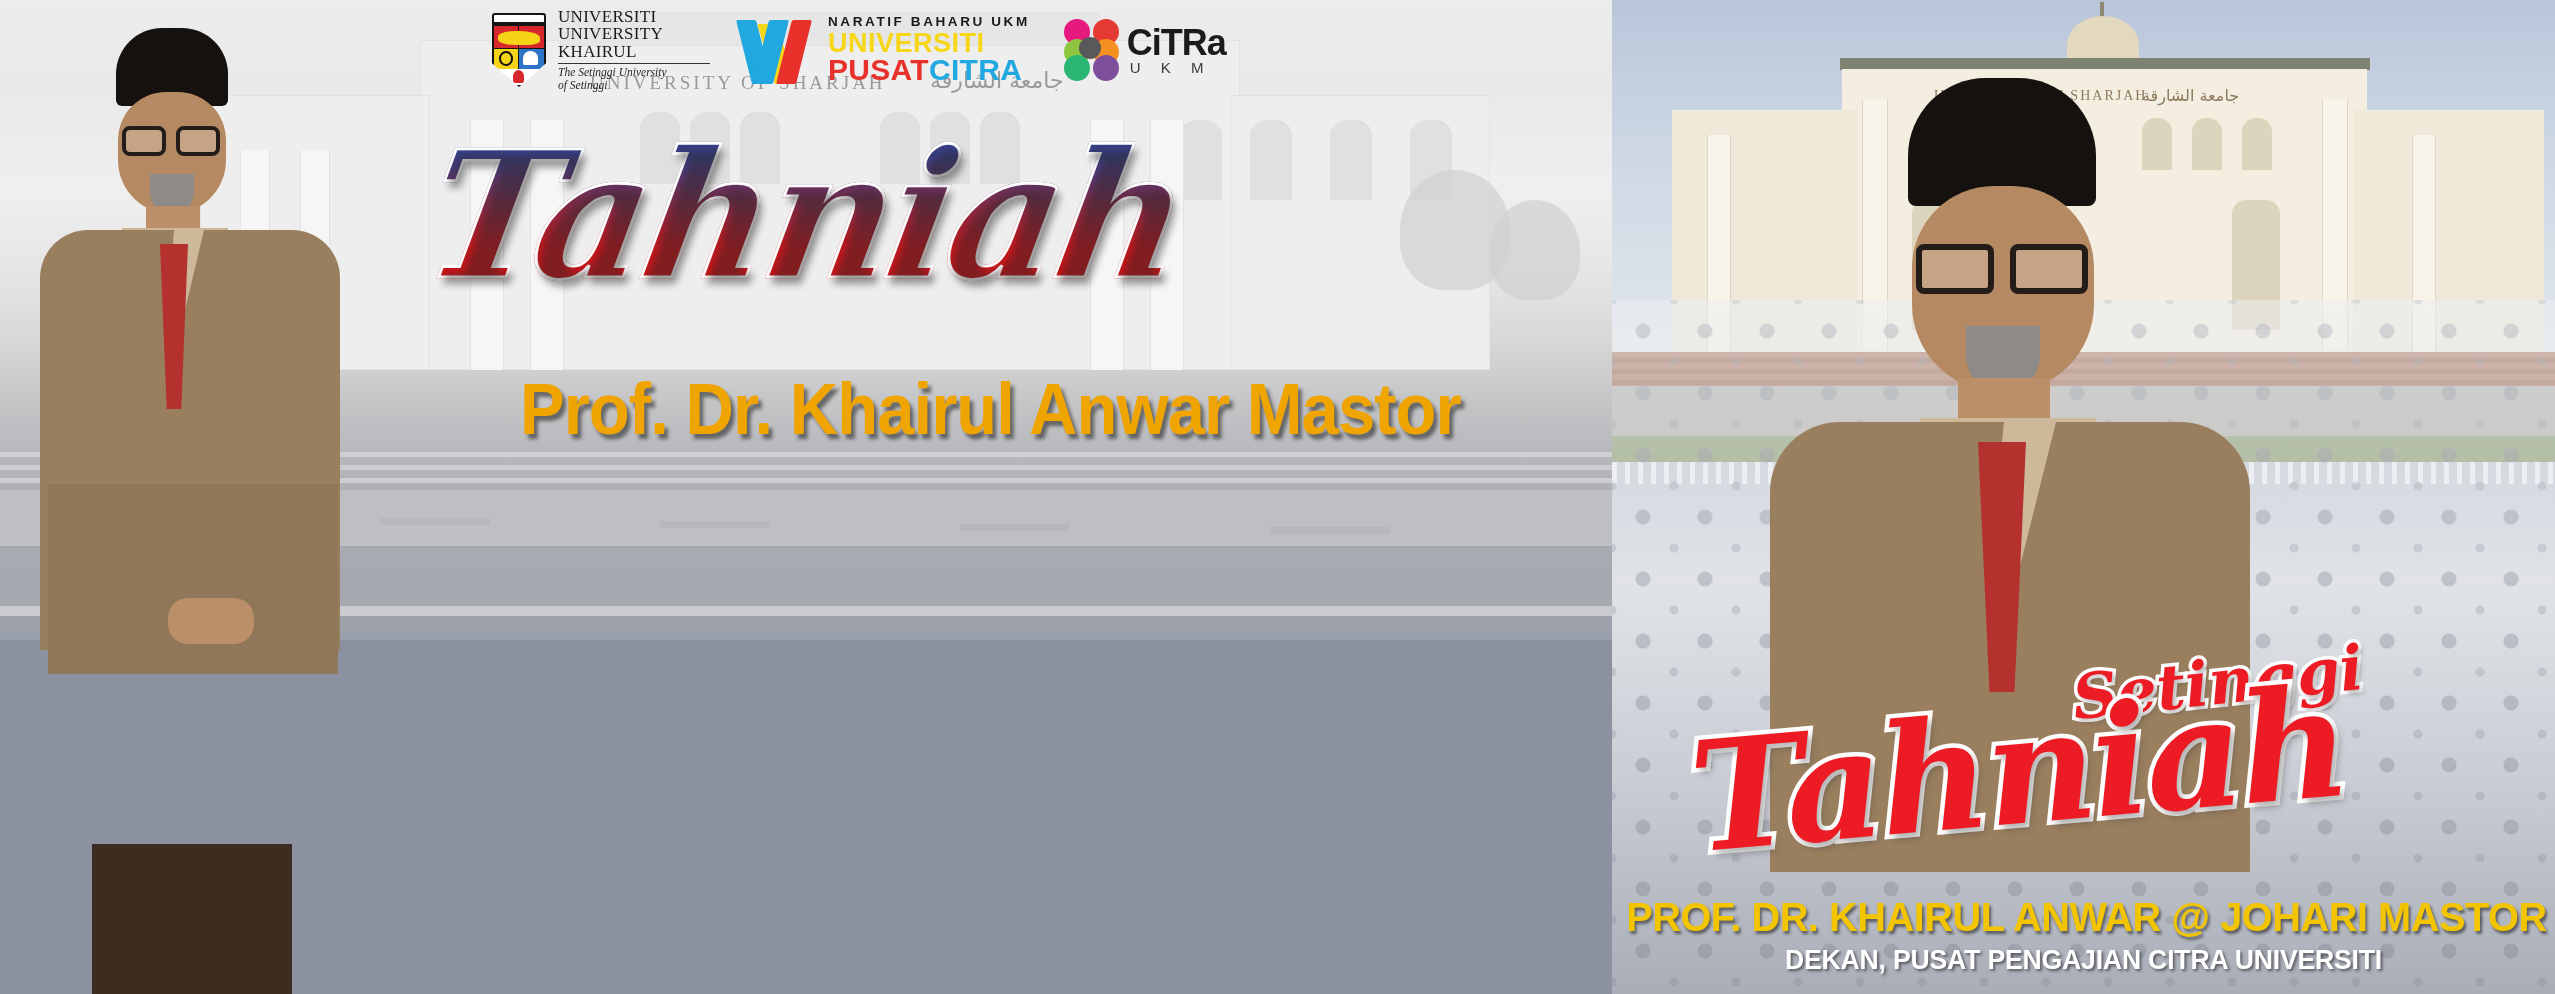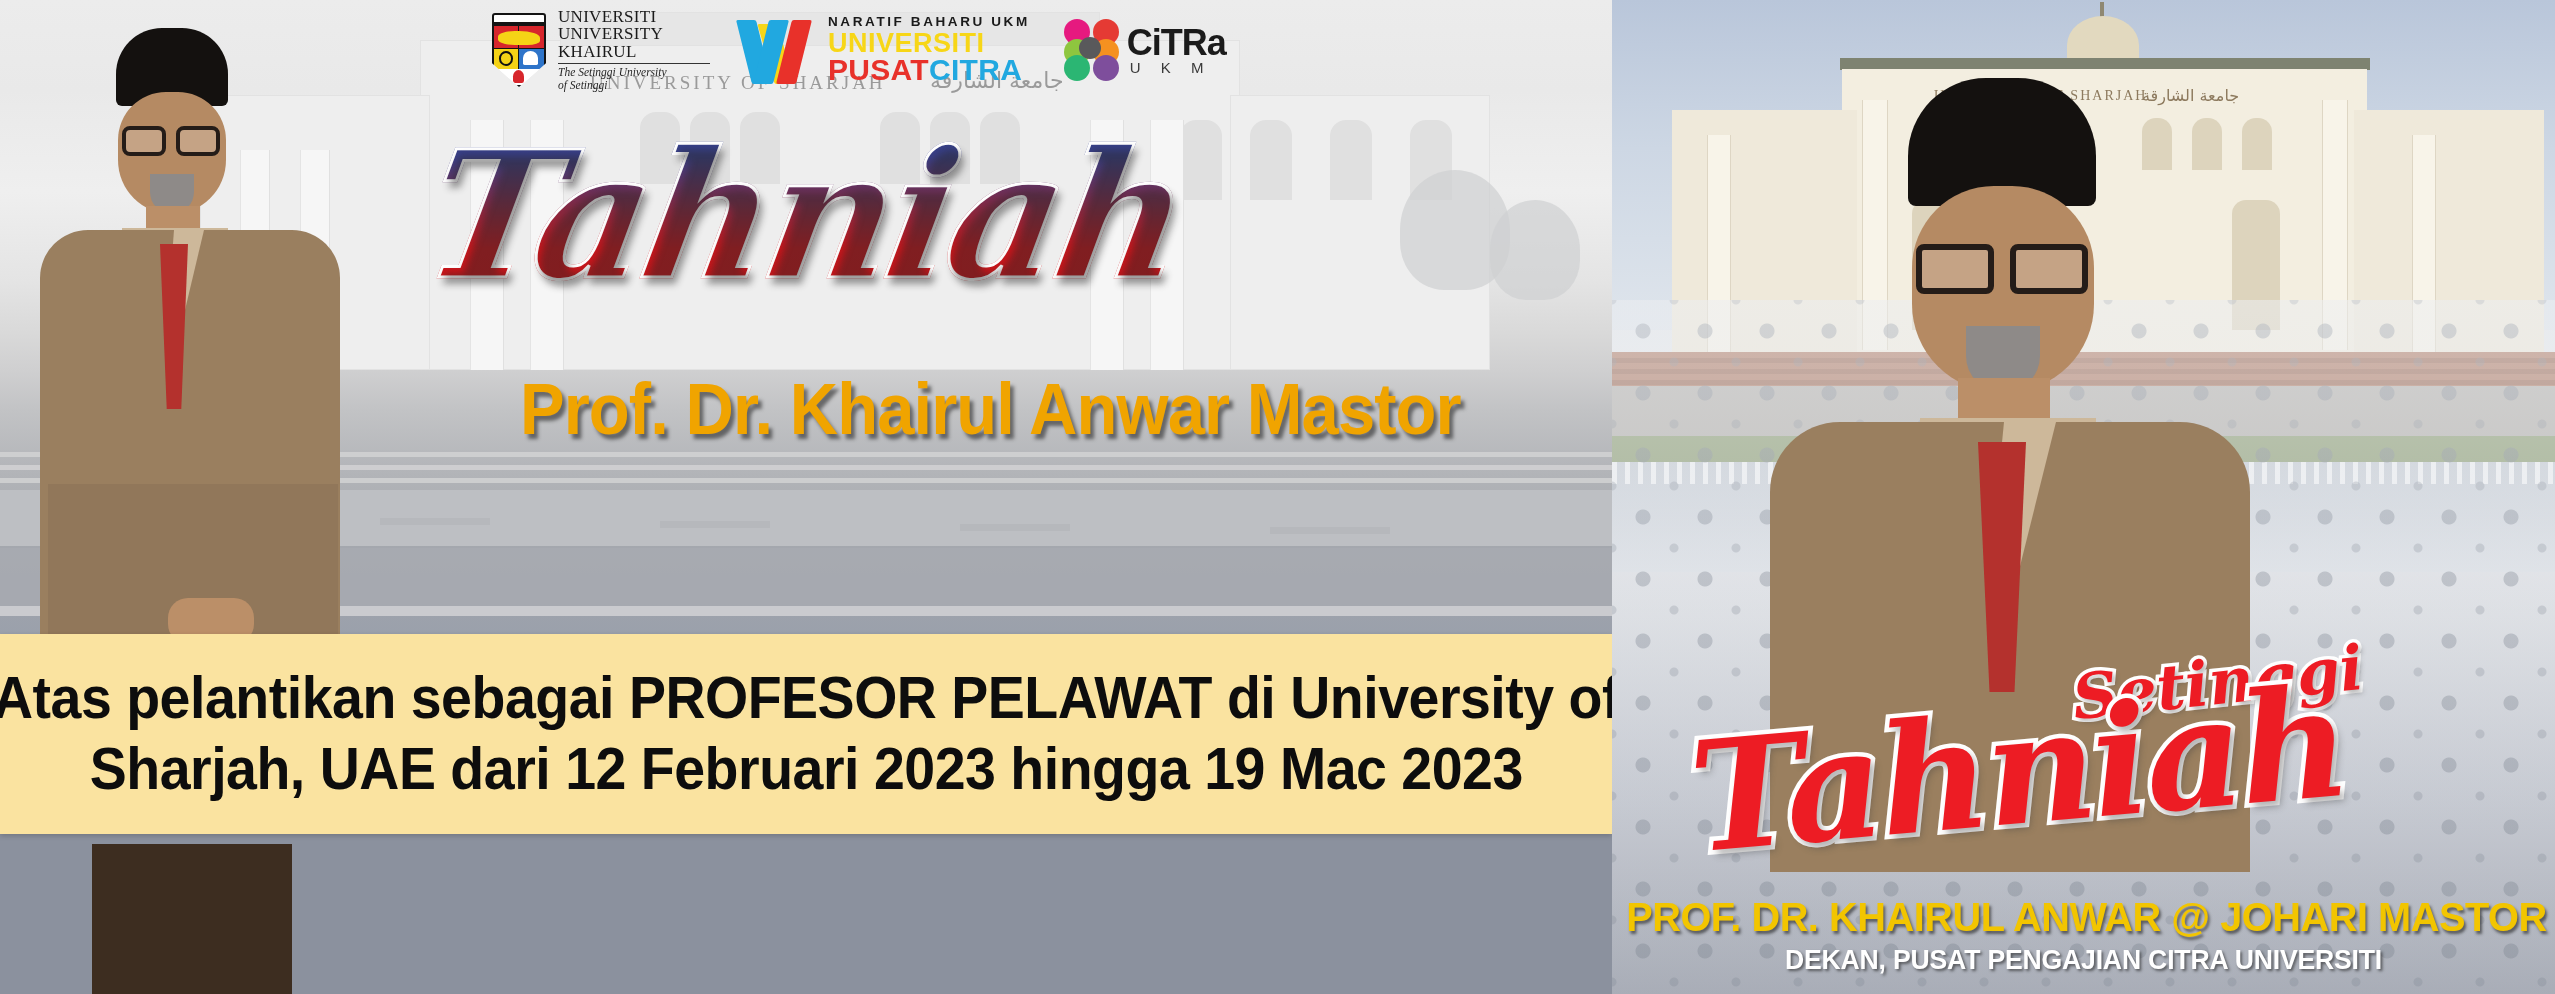--- a/index.html
+++ b/index.html
@@ -460,24 +460,20 @@
           <div class="citra-word">CiTRa</div>
           <div class="citra-ukm">U K M</div>
         </div>
       </div>
 
     </div>
 
     <div id="tahniah-script">Tahniah</div>
     <div id="gold-name">Prof. Dr. Khairul Anwar Mastor</div>
 
-    <div id="caption-box">
-      <div class="caption-line">Atas pelantikan sebagai PROFESOR PELAWAT di University of</div>
-      <div class="caption-line">Sharjah, UAE dari 12 Februari 2023 hingga 19 Mac 2023</div>
-    </div>
 
   </div>
 
   <div id="right-panel">
     <div id="r-sky"></div>
     <div id="r-spire"></div>
     <div id="r-dome"></div>
     <div id="r-main-roof"></div>
     <div id="r-main"></div>
     <div id="r-wingL"></div>

